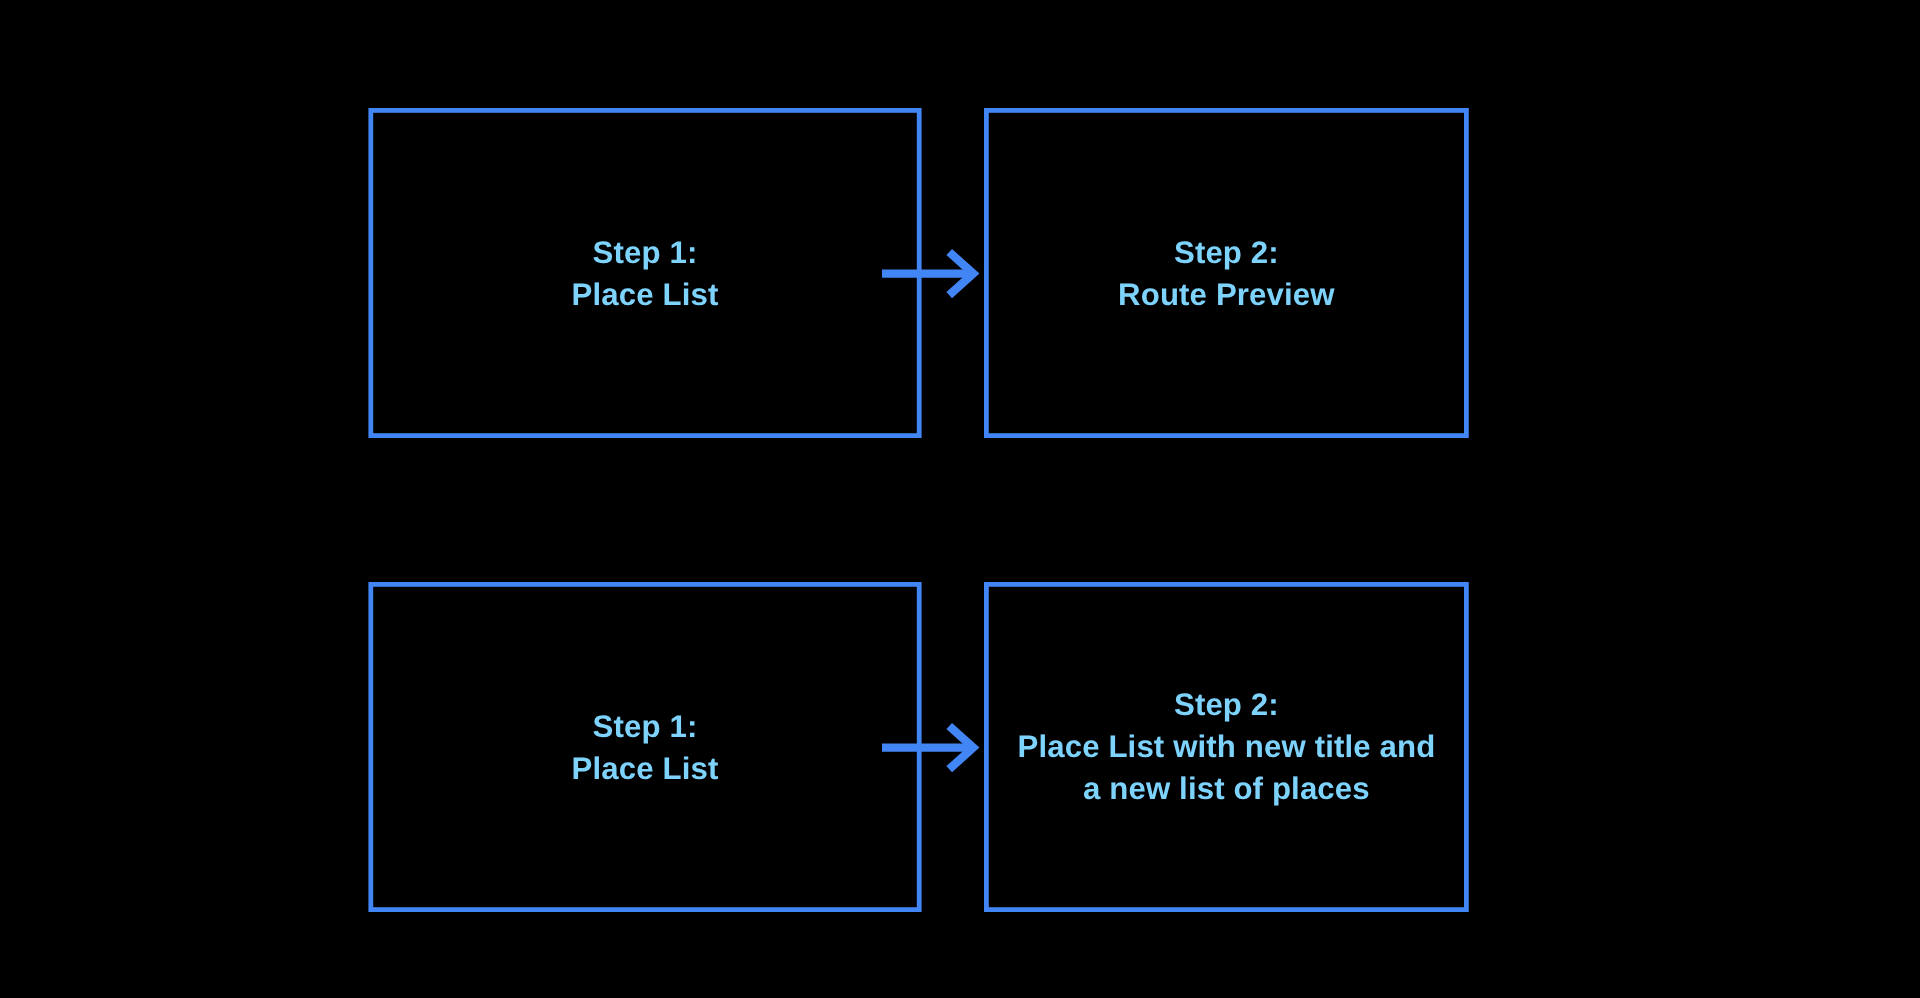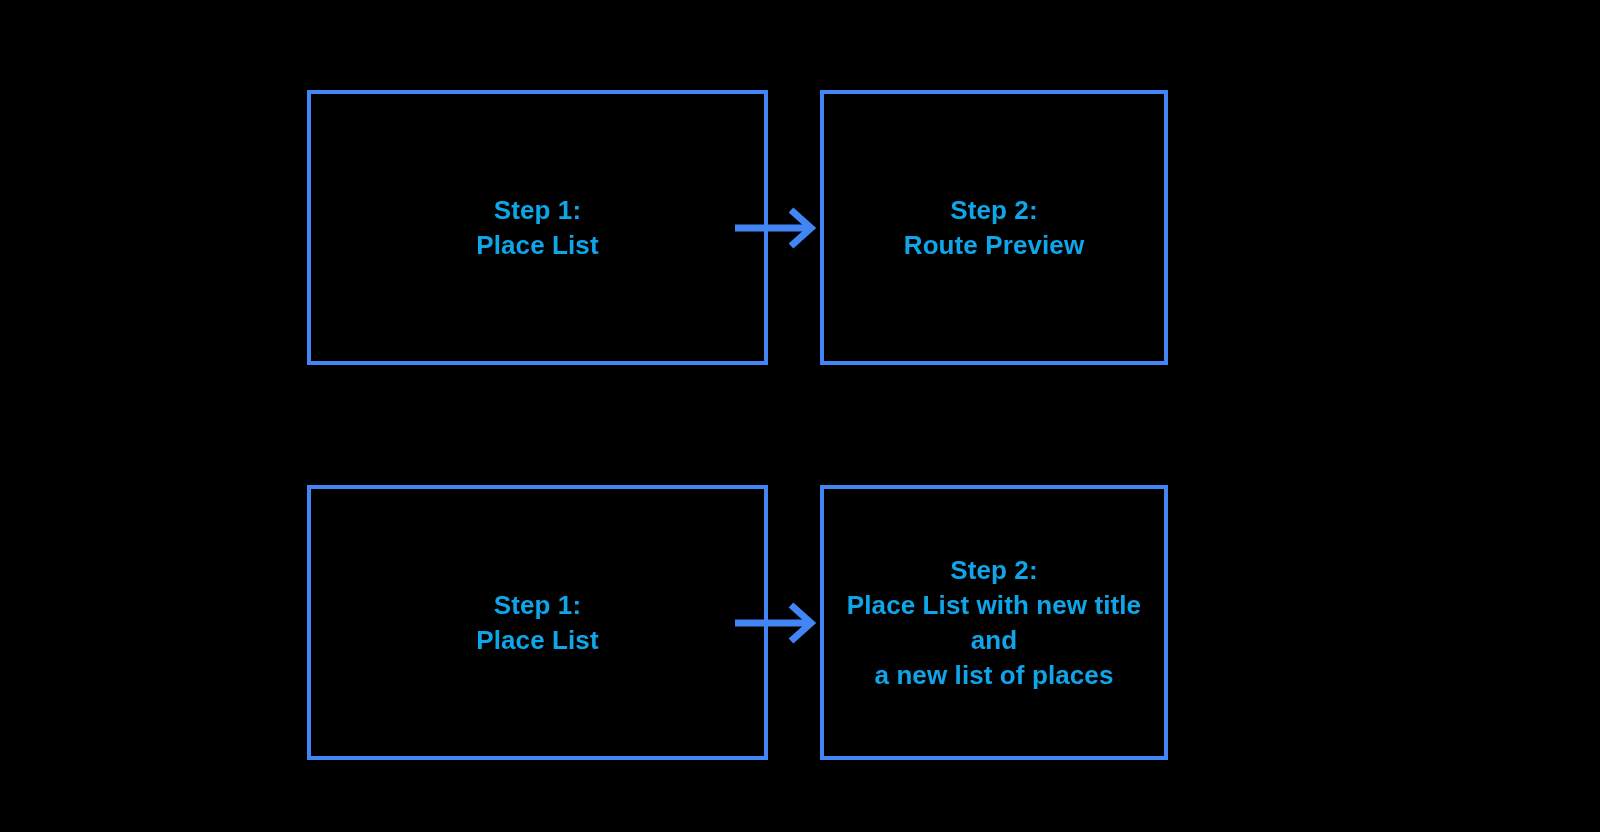--- a/index.html
+++ b/index.html
@@ -33,24 +33,24 @@
     top: 0;
     height: 275px;
     box-sizing: border-box;
     border: 4px solid #4285F4;
     background: #000000;
     display: flex;
     align-items: center;
     justify-content: center;
   }
   .box-left  { left: 307px; width: 461px; }
-  .box-right { left: 820px; width: 348px; }
+  .box-right { left: 820px; width: 404px; }
 
   .step-label {
-    color: #0ea5e9;
+    color: #7dd3fc;
     font-family: "Liberation Sans", sans-serif;
     font-weight: bold;
     font-size: 26px;
     line-height: 35px;
     text-align: center;
     white-space: pre-line;
     letter-spacing: 0.1px;
     padding: 0 10px;
   }
 

